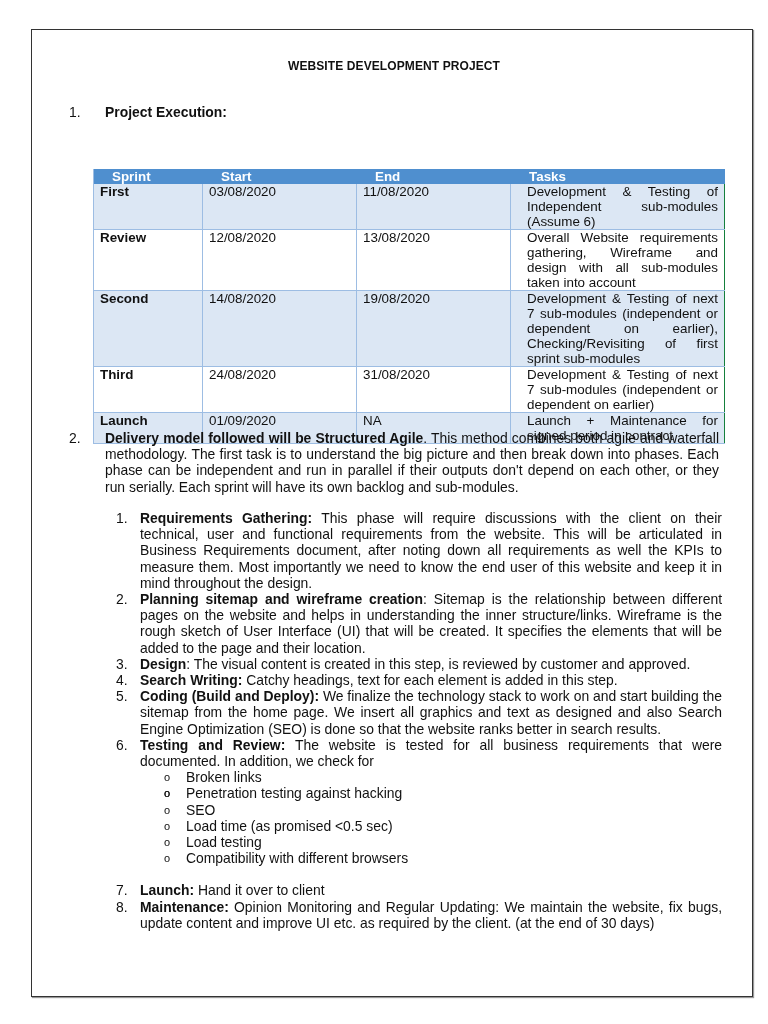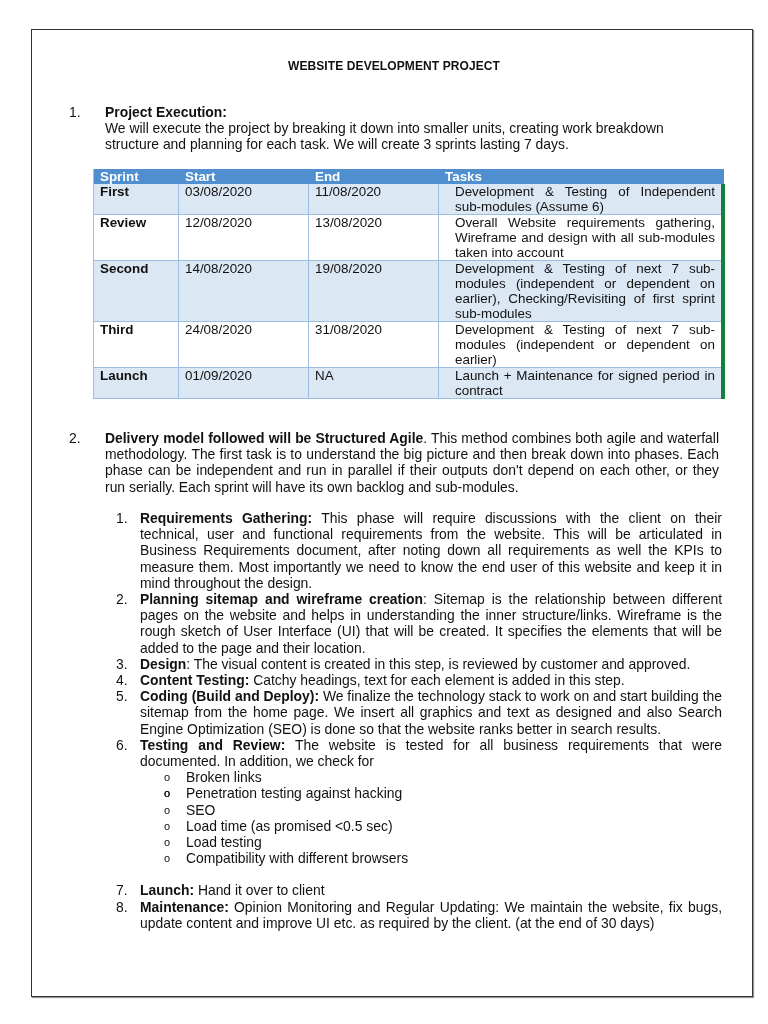--- a/index.html
+++ b/index.html
@@ -11,48 +11,47 @@
            font-weight: bold; font-size: 12px; letter-spacing: 0.1px; }
   .sec { position: absolute; left: 37px; width: 650px; font-size: 13.9px; line-height: 16.2px; }
   .sec .num { position: absolute; left: 0; top: 0; }
   .sec .body { margin-left: 36px; }
   .just { text-align: justify; }
   b { font-weight: bold; }
 
   table.sprints { position: absolute; left: 61px; top: 139px; width: 632px;
                   border-collapse: collapse; font-size: 13.4px; line-height: 15px; }
   table.sprints th { background: #4f8fcf; color: #fff; text-align: left; font-weight: bold;
-                     padding: 0 6px; height: 15px; line-height: 15px; border-left: 1px solid #4f8fcf; }
+                     padding: 0 18px; height: 15px; line-height: 15px; border-left: 1px solid #4f8fcf; }
   table.sprints td { vertical-align: top; padding: 0 6px; border-left: 1px solid #9dbde3;
                      border-bottom: 1px solid #9dbde3; }
   table.sprints tr.alt td { background: #dce7f4; }
   table.sprints td.first { font-weight: bold; }
   table.sprints td:first-child, table.sprints th:first-child { border-left: 1px solid #9dbde3; }
-  table.sprints td:last-child { border-right: 4px solid #15803d; text-align: justify; padding-left: 16px; }
+  table.sprints td:last-child { border-right: 1px solid #15803d; text-align: justify; padding-left: 16px; }
   table.sprints th:last-child { border-right: 1px solid #4f8fcf; }
   .c1 { width: 72px; } .c2 { width: 117px; } .c3 { width: 117px; }
 
   .sub { position: absolute; left: 84px; width: 606px; font-size: 13.9px; line-height: 16.2px; }
   .sub .item { position: relative; padding-left: 24px; text-align: justify; }
   .sub .item .n { position: absolute; left: 0; top: 0; }
   .bullets { margin: 0; padding: 0; list-style: none; }
   .bullets li { position: relative; padding-left: 46px; }
   .bullets li .o { position: absolute; left: 24px; top: 0; font-size: 11px; }
 </style>
 </head>
 <body>
 
 <div class="page">
   <div class="title">WEBSITE DEVELOPMENT PROJECT</div>
 
   <div class="sec" style="top:74px;">
     <span class="num">1.</span>
     <div class="body">
       <div><b>Project Execution:</b></div>
-      <div>We will execute the project by breaking it down into smaller units, creating work breakdown structure and planning for each task. We will create 3 sprints lasting 7 days.</div>
     </div>
   </div>
 
   <table class="sprints">
     <thead>
       <tr>
         <th class="c1">Sprint</th>
         <th class="c2">Start</th>
         <th class="c3">End</th>
         <th>Tasks</th>
@@ -94,21 +93,21 @@
 
   <div class="sec just" style="top:400px;">
     <span class="num">2.</span>
     <div class="body"><b>Delivery model followed will be Structured Agile</b><span>. This method combines both agile and waterfall methodology. The first task is to understand the big picture and then break down into phases. Each phase can be independent and run in parallel if their outputs don't depend on each other, or they run serially. Each sprint will have its own backlog and sub-modules.</span></div>
   </div>
 
   <div class="sub" style="top:480px;">
     <div class="item"><span class="n">1.</span><b>Requirements Gathering:</b><span> This phase will require discussions with the client on their technical, user and functional requirements from the website. This will be articulated in Business Requirements document, after noting down all requirements as well the KPIs to measure them. Most importantly we need to know the end user of this website and keep it in mind throughout the design.</span></div>
     <div class="item"><span class="n">2.</span><b>Planning sitemap and wireframe creation</b><span>: Sitemap is the relationship between different pages on the website and helps in understanding the inner structure/links. Wireframe is the rough sketch of User Interface (UI) that will be created. It specifies the elements that will be added to the page and their location.</span></div>
     <div class="item"><span class="n">3.</span><b>Design</b><span>: The visual content is created in this step, is reviewed by customer and approved.</span></div>
-    <div class="item"><span class="n">4.</span><b>Content Testing:</b><span> Catchy headings, text for each element is added in this step.</span></div>
+    <div class="item"><span class="n">4.</span><b>Search Writing:</b><span> Catchy headings, text for each element is added in this step.</span></div>
     <div class="item"><span class="n">5.</span><b>Coding (Build and Deploy):</b><span> We finalize the technology stack to work on and start building the sitemap from the home page. We insert all graphics and text as designed and also Search Engine Optimization (SEO) is done so that the website ranks better in search results.</span></div>
     <div class="item"><span class="n">6.</span><b>Testing and Review:</b><span> The website is tested for all business requirements that were documented. In addition, we check for</span>
       <ul class="bullets">
         <li><span class="o">o</span><span>Broken links</span></li>
         <li><span class="o">o</span></li>
         <li><span class="o">o</span><span>Penetration testing against hacking</span></li>
         <li><span class="o">o</span><span>SEO</span></li>
         <li><span class="o">o</span><span>Load time (as promised &lt;0.5 sec)</span></li>
         <li><span class="o">o</span><span>Load testing</span></li>
         <li><span class="o">o</span><span>Compatibility with different browsers</span></li>

